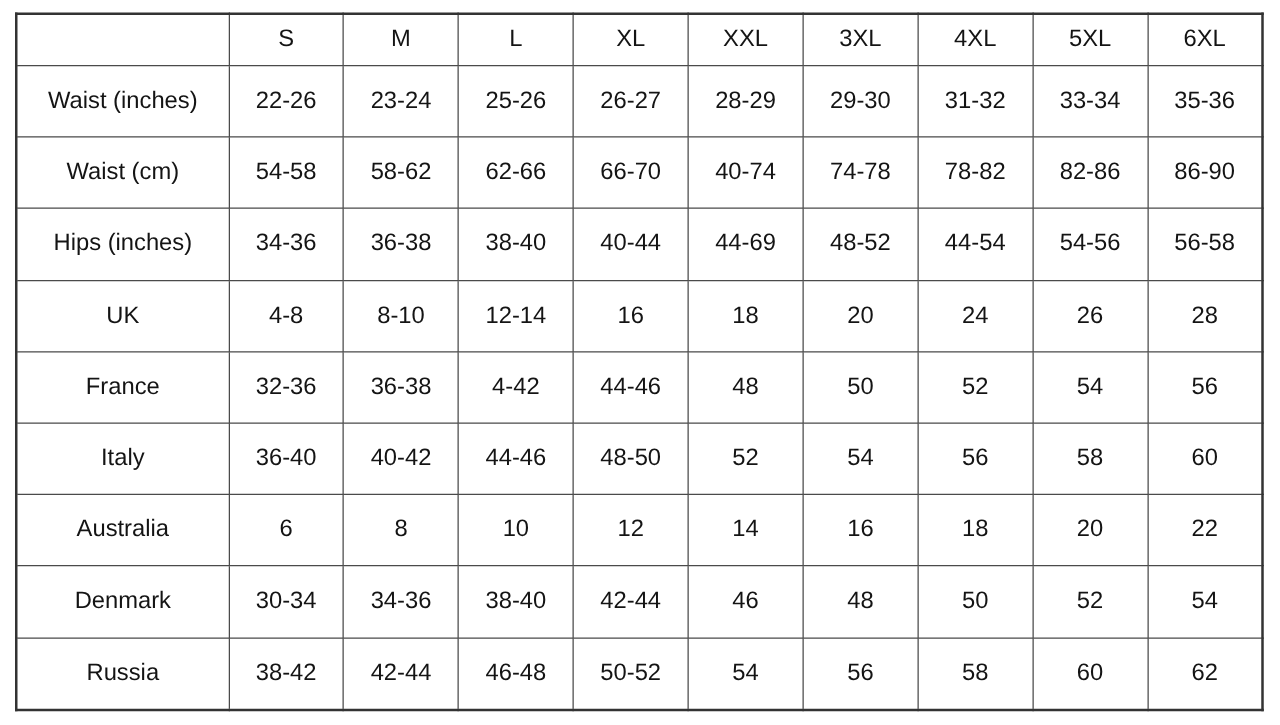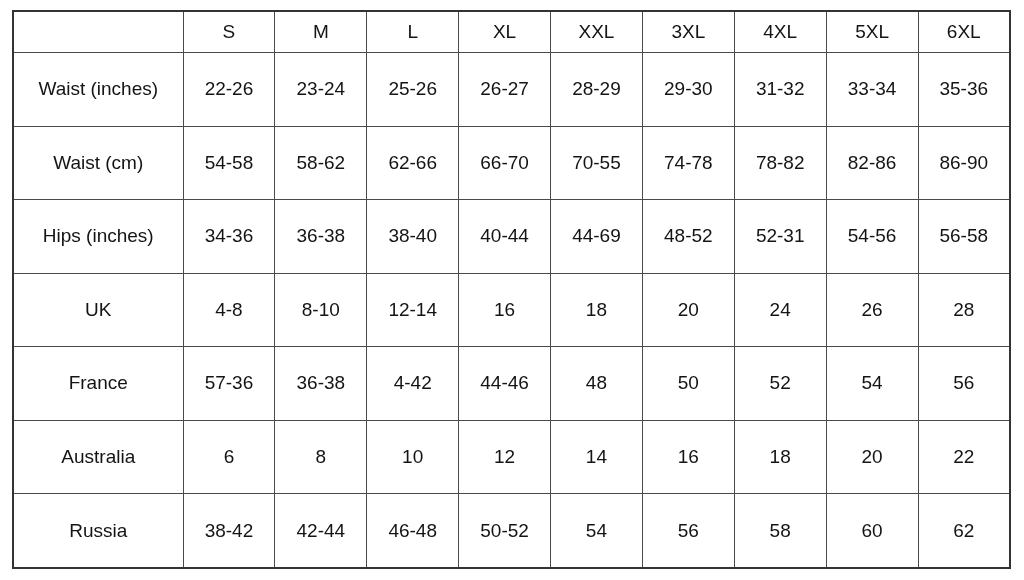--- a/index.html
+++ b/index.html
@@ -83,73 +83,97 @@
           <td>31-32</td>
           <td>33-34</td>
           <td>35-36</td>
         </tr>
         <tr>
           <td>Waist (cm)</td>
           <td>54-58</td>
           <td>58-62</td>
           <td>62-66</td>
           <td>66-70</td>
-          <td>70-55</td>
+          <td>40-74</td>
           <td>74-78</td>
           <td>78-82</td>
           <td>82-86</td>
           <td>86-90</td>
         </tr>
         <tr>
           <td>Hips (inches)</td>
           <td>34-36</td>
           <td>36-38</td>
           <td>38-40</td>
           <td>40-44</td>
           <td>44-69</td>
           <td>48-52</td>
-          <td>52-31</td>
+          <td>44-54</td>
           <td>54-56</td>
           <td>56-58</td>
         </tr>
         <tr>
           <td>UK</td>
           <td>4-8</td>
           <td>8-10</td>
           <td>12-14</td>
           <td>16</td>
           <td>18</td>
           <td>20</td>
           <td>24</td>
           <td>26</td>
           <td>28</td>
         </tr>
         <tr>
           <td>France</td>
-          <td>57-36</td>
+          <td>32-36</td>
           <td>36-38</td>
           <td>4-42</td>
           <td>44-46</td>
           <td>48</td>
           <td>50</td>
           <td>52</td>
           <td>54</td>
           <td>56</td>
+        </tr>
+        <tr>
+          <td>Italy</td>
+          <td>36-40</td>
+          <td>40-42</td>
+          <td>44-46</td>
+          <td>48-50</td>
+          <td>52</td>
+          <td>54</td>
+          <td>56</td>
+          <td>58</td>
+          <td>60</td>
         </tr>
         <tr>
           <td>Australia</td>
           <td>6</td>
           <td>8</td>
           <td>10</td>
           <td>12</td>
           <td>14</td>
           <td>16</td>
           <td>18</td>
           <td>20</td>
           <td>22</td>
+        </tr>
+        <tr>
+          <td>Denmark</td>
+          <td>30-34</td>
+          <td>34-36</td>
+          <td>38-40</td>
+          <td>42-44</td>
+          <td>46</td>
+          <td>48</td>
+          <td>50</td>
+          <td>52</td>
+          <td>54</td>
         </tr>
         <tr>
           <td>Russia</td>
           <td>38-42</td>
           <td>42-44</td>
           <td>46-48</td>
           <td>50-52</td>
           <td>54</td>
           <td>56</td>
           <td>58</td>

